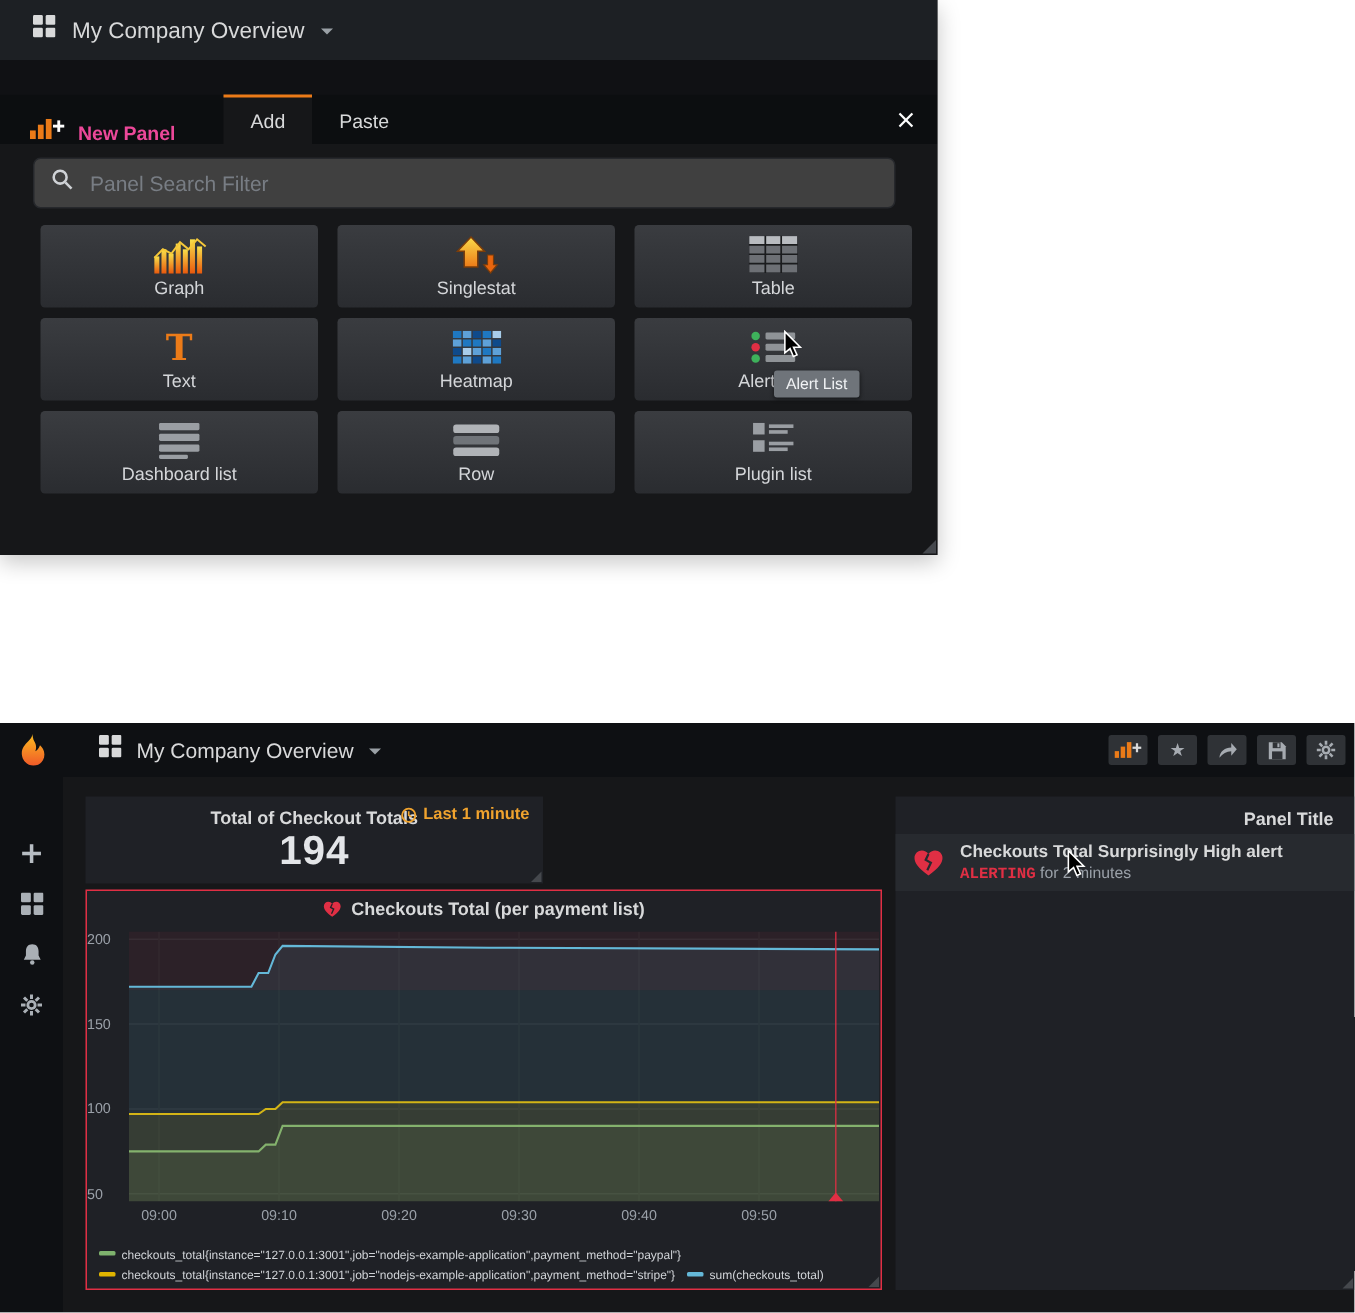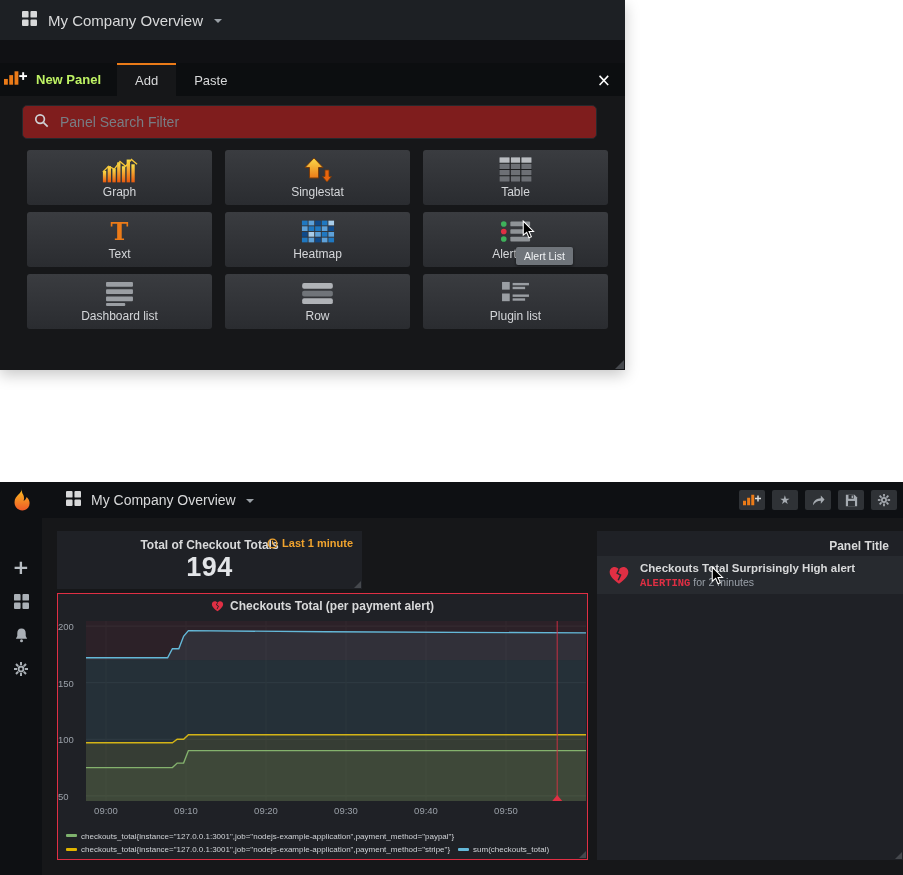--- a/index.html
+++ b/index.html
@@ -10,26 +10,26 @@
   }
   .glyph{font-family:"DejaVu Sans",sans-serif;}
 
   
   #dialog-shot{position:absolute;left:0;top:0;width:625px;height:370px;background:#161719;overflow:hidden;box-shadow:0 5px 14px rgba(0,0,0,.22);}
   .dlg-header{position:absolute;left:0;top:0;right:0;height:40px;background:#1d2024;display:flex;align-items:center;padding:0 22px;gap:11px;}
   .dlg-title{color:#d8d9da;font-size:15px;}
   .caret{width:0;height:0;border-left:4px solid transparent;border-right:4px solid transparent;border-top:4px solid #9aa0a6;margin-top:2px;}
   .dlg-gap{position:absolute;left:0;top:40px;right:0;height:23px;background:#101114;}
   .tabstrip{position:absolute;left:0;top:63px;right:0;height:33px;background:#0c0e10;display:flex;align-items:stretch;}
-  .newpanel{display:flex;align-items:center;gap:9px;padding:0 4px;color:#bef264;font-size:13px;font-weight:bold;}
+  .newpanel{display:flex;align-items:flex-end;gap:9px;padding:0 20px;color:#ec4899;font-size:13px;font-weight:bold;}
   .tab{display:flex;align-items:center;padding:0 18px;font-size:13px;color:#d8d9da;border-top:2px solid transparent;}
   .tab.active{background:#161719;border-top-color:#eb7b18;}
   .close-btn{margin-left:auto;display:flex;align-items:center;padding:0 14px;color:#ffffff;font-size:17px;}
   .dlg-body{position:absolute;left:0;top:96px;right:0;bottom:0;background:#161719;}
-  .searchbox{position:absolute;left:22px;right:28px;top:9px;height:32px;background:#7f1d1d;border:1px solid #26282c;border-radius:5px;display:flex;align-items:center;gap:9px;padding:0 11px;}
+  .searchbox{position:absolute;left:22px;right:28px;top:9px;height:32px;background:#404040;border:1px solid #26282c;border-radius:5px;display:flex;align-items:center;gap:9px;padding:0 11px;}
   .search-input{flex:1;background:transparent;border:none;outline:none;color:#d8d9da;font-size:14px;font-family:inherit;}
   .search-input::placeholder{color:#787d84;}
   .cellgrid{position:absolute;left:27px;right:17px;top:54px;display:grid;grid-template-columns:repeat(3,1fr);column-gap:13px;row-gap:7px;}
   .cell{height:55px;background:linear-gradient(180deg,#3a3c40 0%,#2a2c30 100%);border-radius:3px;display:flex;flex-direction:column;align-items:center;justify-content:center;gap:2px;}
   .cell-icon{display:flex;align-items:center;justify-content:center;height:26px;}
   .cell-label{font-size:12px;color:#d4d6d9;}
   .text-T{font-family:"DejaVu Serif","Liberation Serif",serif;font-size:24px;font-weight:bold;color:#ec7b18;line-height:24px;}
   .tooltip{position:absolute;left:516px;top:247px;background:#6f747a;color:#f1f3f5;font-size:10.5px;padding:3px 8px;border-radius:2px;box-shadow:0 1px 3px rgba(0,0,0,.55);z-index:5;}
   .cursor{position:absolute;z-index:9;}
   #cursor-dialog{left:522px;top:220px;}
@@ -415,21 +415,21 @@
       <div class="ss-value">194</div>
       <div class="resize-corner small"></div>
     </section>
 
     <section class="panel" id="panel-graph">
       <div class="g-title">
         <svg width="13" height="12" viewBox="0 0 16 15">
             <path d="M8 14 C2.8 10.2 1 7.6 1 5.2 C1 3.1 2.7 1.5 4.7 1.5 C6 1.5 7.2 2.2 8 3.3 C8.8 2.2 10 1.5 11.3 1.5 C13.3 1.5 15 3.1 15 5.2 C15 7.6 13.2 10.2 8 14 Z" fill="#e02f44"></path>
             <polyline points="8,3.3 6.6,6.2 9.2,7.6 7.4,11.4" stroke="#1f2126" stroke-width="1.1" fill="none"></polyline>
           </svg>
-        <span>Checkouts Total (per payment alert)</span>
+        <span>Checkouts Total (per payment list)</span>
       </div>
 
       <div class="plot">
         <svg id="chart-svg" width="500" height="180">
             <line x1="0" x2="500" y1="174.9" y2="174.9" stroke="#2b2e33" stroke-width="1"></line>
             <line x1="0" x2="500" y1="118.3" y2="118.3" stroke="#2b2e33" stroke-width="1"></line>
             <line x1="0" x2="500" y1="61.7" y2="61.7" stroke="#2b2e33" stroke-width="1"></line>
             <line x1="0" x2="500" y1="5.1" y2="5.1" stroke="#2b2e33" stroke-width="1"></line>
             <line x1="20.0" x2="20.0" y1="0" y2="180" stroke="#26292d" stroke-width="1"></line>
             <line x1="100.0" x2="100.0" y1="0" y2="180" stroke="#26292d" stroke-width="1"></line>

